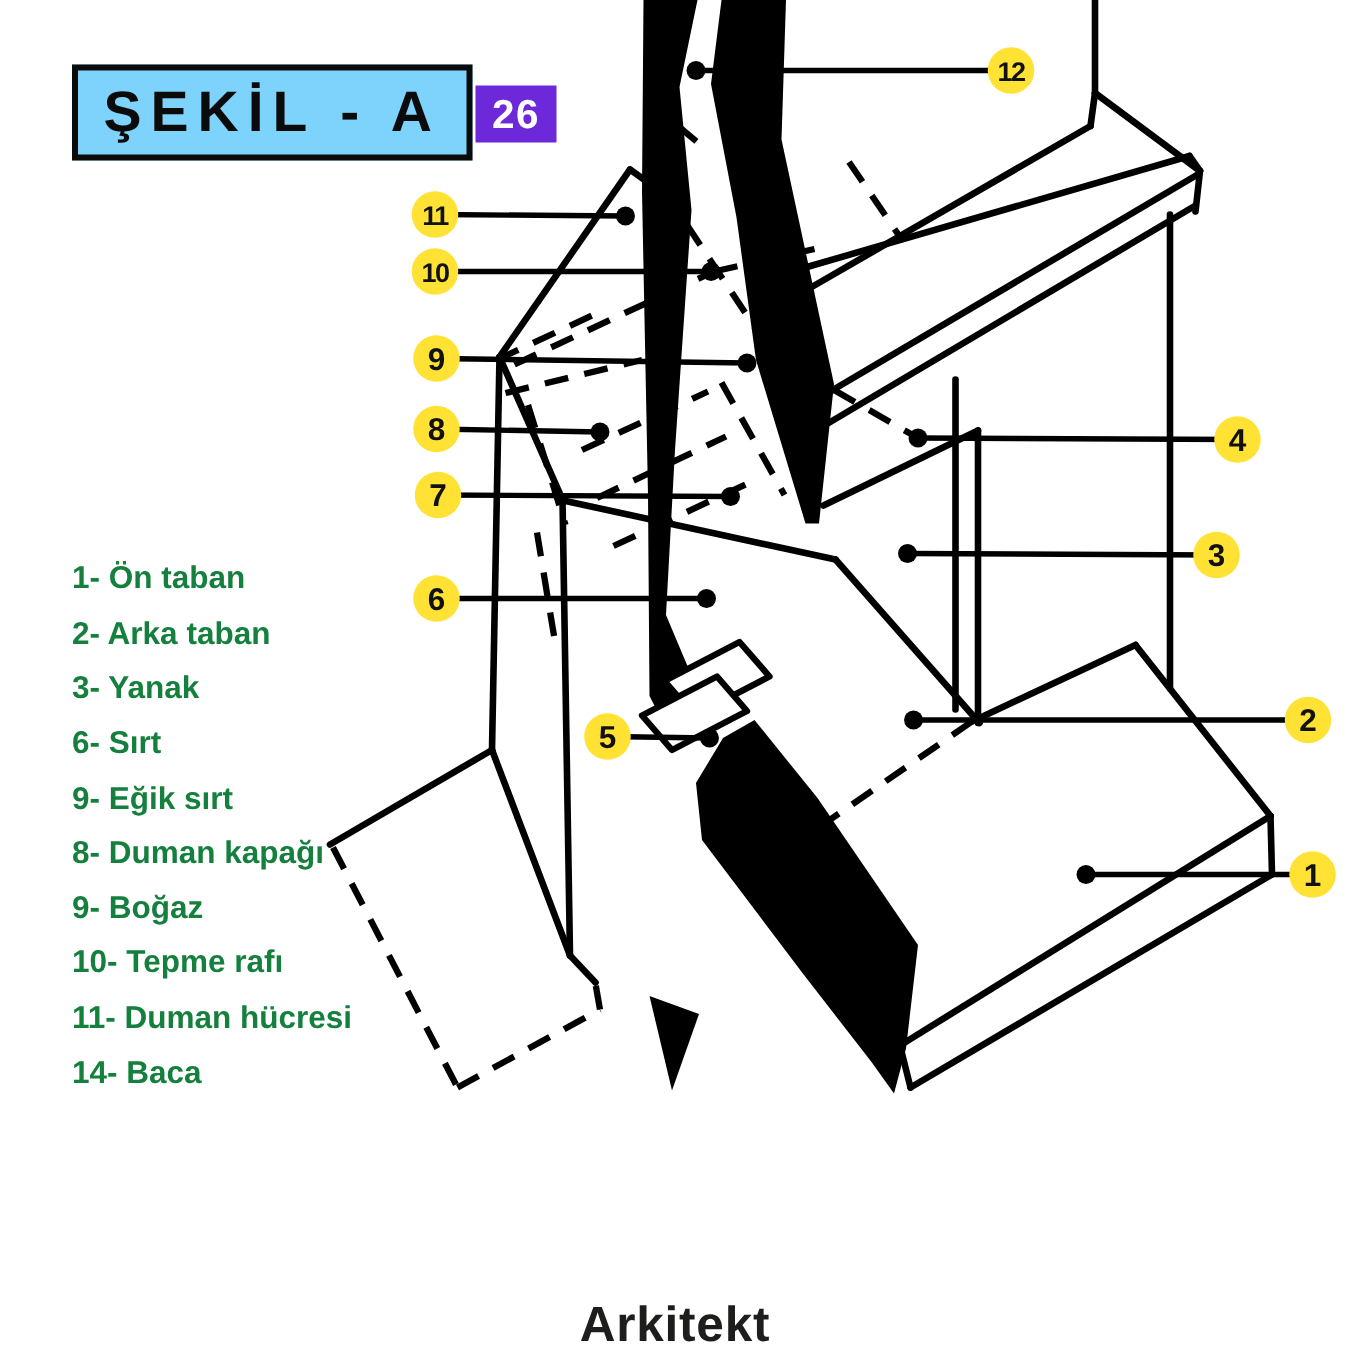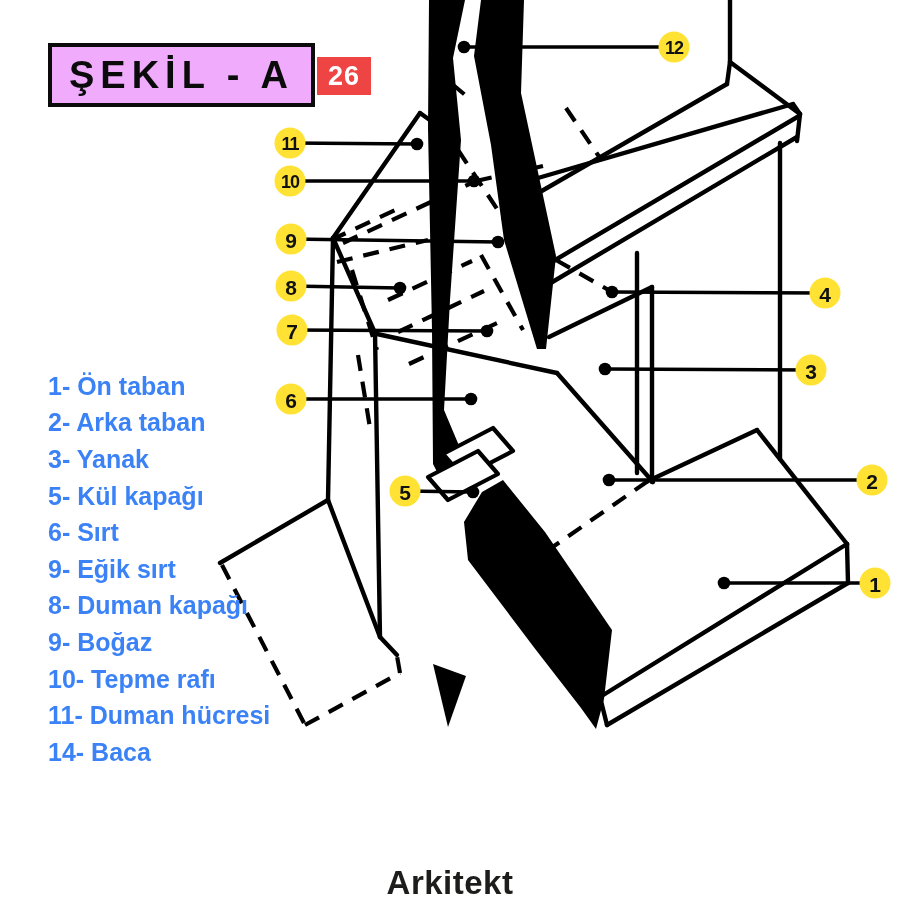--- a/index.html
+++ b/index.html
@@ -15,33 +15,33 @@
   .blackfill polygon{fill:var(--ink,#000);stroke:none;}
   .flaps polygon{fill:#ffffff;stroke:var(--ink,#000);stroke-width:4.2;stroke-linejoin:round;}
   .callout circle{fill:var(--accent,#FFE234);}
   .callout text{
     font-family:"Liberation Sans", sans-serif;font-weight:700;font-size:21px;
     text-anchor:middle;dominant-baseline:central;fill:#111;
   }
   .callout text.two{font-size:18px;letter-spacing:-1px;}
   .title-box{
     position:absolute;left:48px;top:43px;width:259px;height:56px;
-    border:4px solid #0b0b0b;background:#f0abfc;display:flex;align-items:center;justify-content:center;
+    border:4px solid #0b0b0b;background:#7dd3fc;display:flex;align-items:center;justify-content:center;
   }
   .title-box .title-text{
     font-weight:700;font-size:38px;letter-spacing:6px;color:#0b0b0b;white-space:nowrap;
   }
   .title-badge{
-    position:absolute;left:317px;top:57px;width:54px;height:38px;background:#ef4444;
+    position:absolute;left:317px;top:57px;width:54px;height:38px;background:#6d28d9;
     color:#fff;font-weight:700;font-size:27px;display:flex;align-items:center;justify-content:center;
     letter-spacing:1px;
   }
   .legend{position:absolute;left:48px;top:368px;}
   .legend-item{
-    font-weight:700;font-size:25px;color:#3b82f6;height:36.6px;display:flex;align-items:center;
+    font-weight:700;font-size:21px;color:#15803d;height:36.6px;display:flex;align-items:center;
     white-space:nowrap;
   }
   .brand{
     position:absolute;left:0;top:844px;width:900px;text-align:center;
     font-weight:800;font-size:33px;color:var(--brand,#1D1D1B);letter-spacing:0.5px;margin-top:20px;
   }
 </style>
 </head>
 <body style="--accent: #FFE234; --ink: #000000; --brand: #1D1D1B;">
 
@@ -194,21 +194,20 @@
 
 <div class="title-box">
   <span class="title-text">ŞEKİL - A</span>
 </div>
 <div class="title-badge">26</div>
 
 <div class="legend">
   <div class="legend-item">1- Ön taban</div>
   <div class="legend-item">2- Arka taban</div>
   <div class="legend-item">3- Yanak</div>
-  <div class="legend-item">5- Kül kapağı</div>
   <div class="legend-item">6- Sırt</div>
   <div class="legend-item">9- Eğik sırt</div>
   <div class="legend-item">8- Duman kapağı</div>
   <div class="legend-item">9- Boğaz</div>
   <div class="legend-item">10- Tepme rafı</div>
   <div class="legend-item">11- Duman hücresi</div>
   <div class="legend-item">14- Baca</div>
 </div>
 
 <div class="brand">Arkitekt</div>

